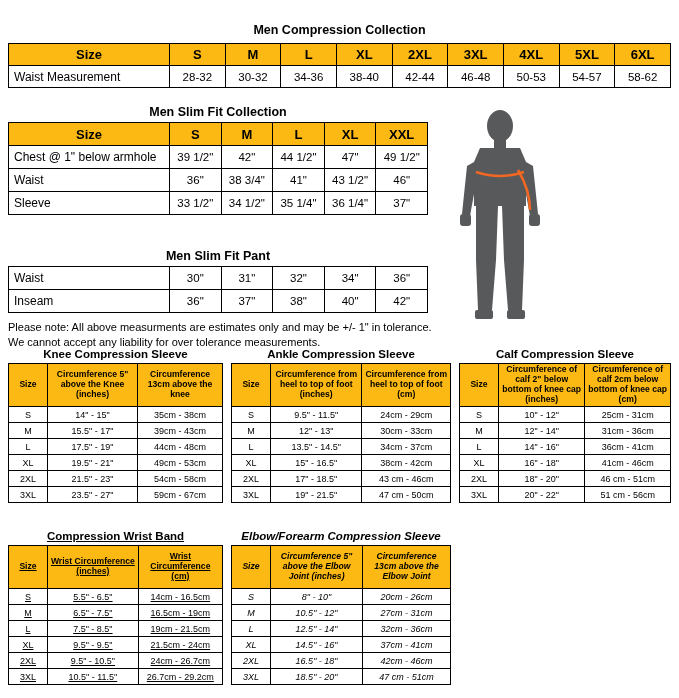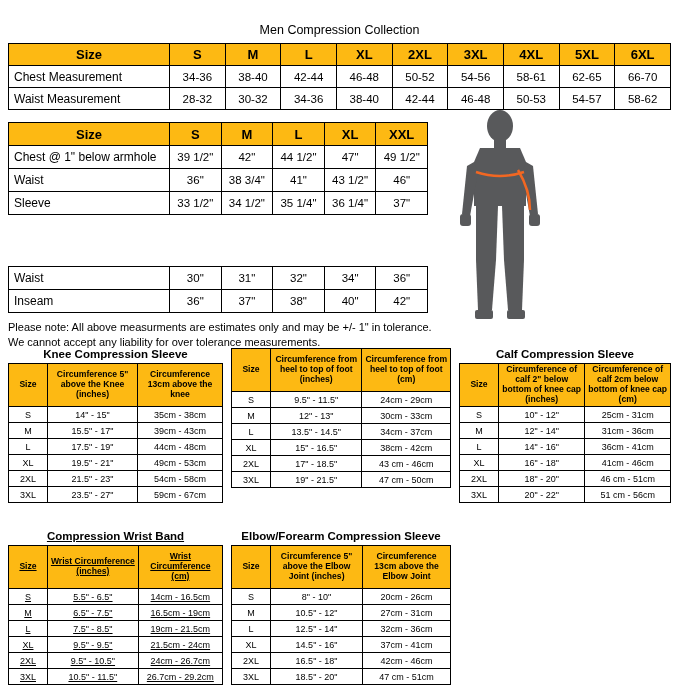--- a/index.html
+++ b/index.html
@@ -11,21 +11,21 @@
     position:relative;
     overflow:hidden;
   }
   .wrap{position:relative;width:679px;height:698px;}
 
   table{border-collapse:collapse;}
   td,th{border:1px solid #000;padding:0;text-align:center;vertical-align:middle;}
 
   
   .t-title{
-    font-weight:normal;
+    font-weight:bold;
     text-align:center;
     font-size:12.5px;
     padding:2px 0 3px 0;
   }
   .hdr{background:#fdb913;font-weight:bold;}
 
   #men-comp{position:absolute;left:8px;top:17px;width:663px;font-size:11.5px;}
   #men-comp td{height:21px;}
   #men-comp .lbl{text-align:left;padding-left:5px;font-size:12px;width:155px;}
   #men-comp .hdr{font-size:13px;}
@@ -57,21 +57,21 @@
   .mini{font-size:9px;}
   .mini td{height:15px;}
   .mini .hdr{font-weight:bold;background:#fdb913;}
   .mini .szcol{width:34px;}
 
   #knee-wrap{position:absolute;left:8px;top:348px;width:215px;}
   #ankle-wrap{position:absolute;left:231px;top:348px;width:220px;}
   #calf-wrap{position:absolute;left:459px;top:348px;width:212px;}
 
   #wrist-wrap{position:absolute;left:8px;top:530px;width:215px;text-decoration:underline;}
-  #elbow-wrap{position:absolute;left:231px;top:530px;width:220px;}
+  #elbow-wrap{position:absolute;left:231px;top:530px;width:220px;font-style:italic;}
 
   .mini table{width:100%;}
   .mini .hcell{height:40px;font-size:8.6px;line-height:1.15;padding:1px 2px;}
 </style>
 </head>
 <body>
 
 <div class="wrap">
 
   <table id="men-comp">
@@ -85,46 +85,35 @@
       <td class="hdr">M</td>
       <td class="hdr">L</td>
       <td class="hdr">XL</td>
       <td class="hdr">2XL</td>
       <td class="hdr">3XL</td>
       <td class="hdr">4XL</td>
       <td class="hdr">5XL</td>
       <td class="hdr">6XL</td>
     </tr>
     <tr>
-      <td class="lbl">Chest Measurement</td>
-      <td>34-36</td>
-      <td>38-40</td>
-      <td>42-44</td>
-      <td>46-48</td>
-      <td>50-52</td>
-      <td>54-56</td>
-      <td>58-61</td>
-      <td>62-65</td>
-      <td>66-70</td>
-    </tr>
-    <tr>
       <td class="lbl">Waist Measurement</td>
       <td>28-32</td>
       <td>30-32</td>
       <td>34-36</td>
       <td>38-40</td>
       <td>42-44</td>
       <td>46-48</td>
       <td>50-53</td>
       <td>54-57</td>
       <td>58-62</td>
     </tr>
   </tbody>
     </table>
 
+  <div id="men-slim-title" class="t-title">Men Slim Fit Collection</div>
   <table id="men-slim">
     <tbody>
         <tr>
       <td class="hdr">Size</td>
       <td class="hdr">S</td>
       <td class="hdr">M</td>
       <td class="hdr">L</td>
       <td class="hdr">XL</td>
       <td class="hdr">XXL</td>
     </tr>
@@ -148,20 +137,21 @@
       <td class="lbl">Sleeve</td>
       <td>33 1/2"</td>
       <td>34 1/2"</td>
       <td>35 1/4"</td>
       <td>36 1/4"</td>
       <td>37"</td>
     </tr>
   </tbody>
     </table>
 
+  <div id="men-pant-title" class="t-title">Men Slim Fit Pant</div>
   <table id="men-pant">
     <tbody>
         <tr>
       <td class="lbl">Waist</td>
       <td>30"</td>
       <td>31"</td>
       <td>32"</td>
       <td>34"</td>
       <td>36"</td>
     </tr>
@@ -240,20 +230,21 @@
       <tr>
         <td>3XL</td>
         <td>23.5" - 27"</td>
         <td>59cm - 67cm</td>
       </tr>
     </tbody>
       </table>
   </div>
 
   <div id="ankle-wrap" class="mini">
+    <div class="sec-title">Ankle Compression Sleeve</div>
     <table>
       <tbody>
           <tr>
         <td class="hdr szcol hcell">Size</td>
         <td class="hdr hcell">Circumference from heel to top of foot (inches)</td>
         <td class="hdr hcell">Circumference from heel to top of foot (cm)</td>
       </tr>
       <tr>
         <td>S</td>
         <td>9.5" - 11.5"</td>

